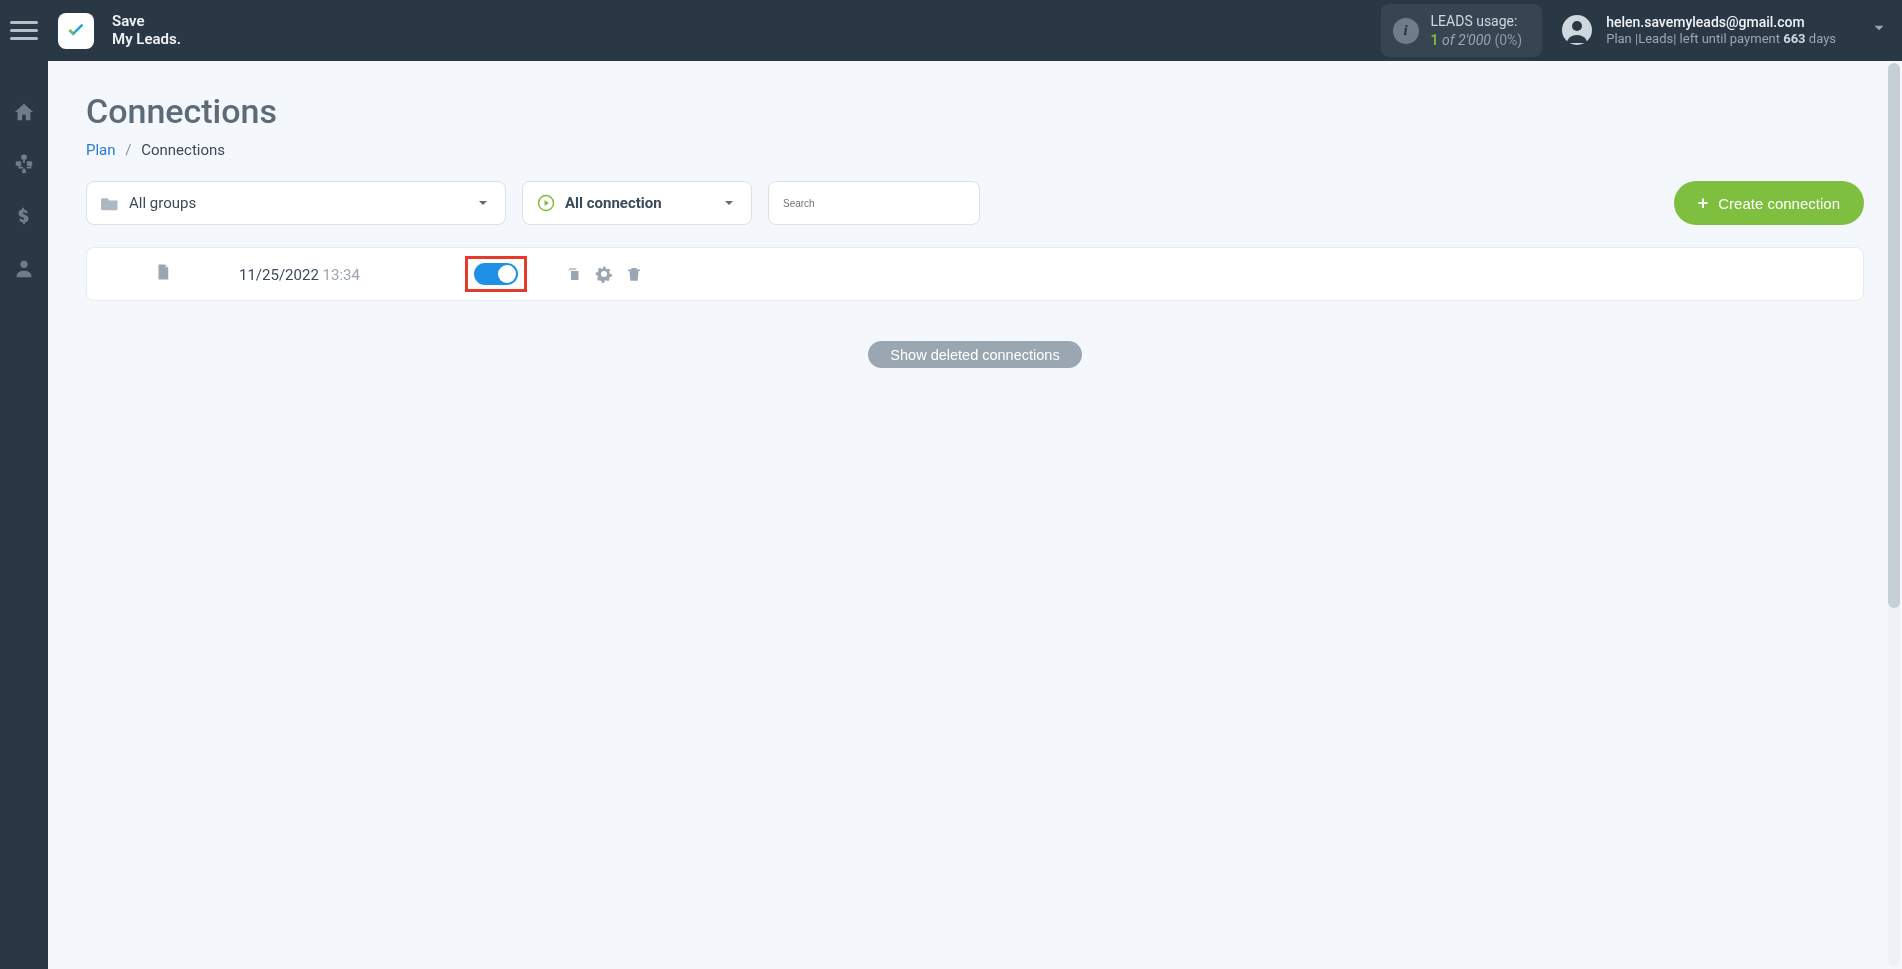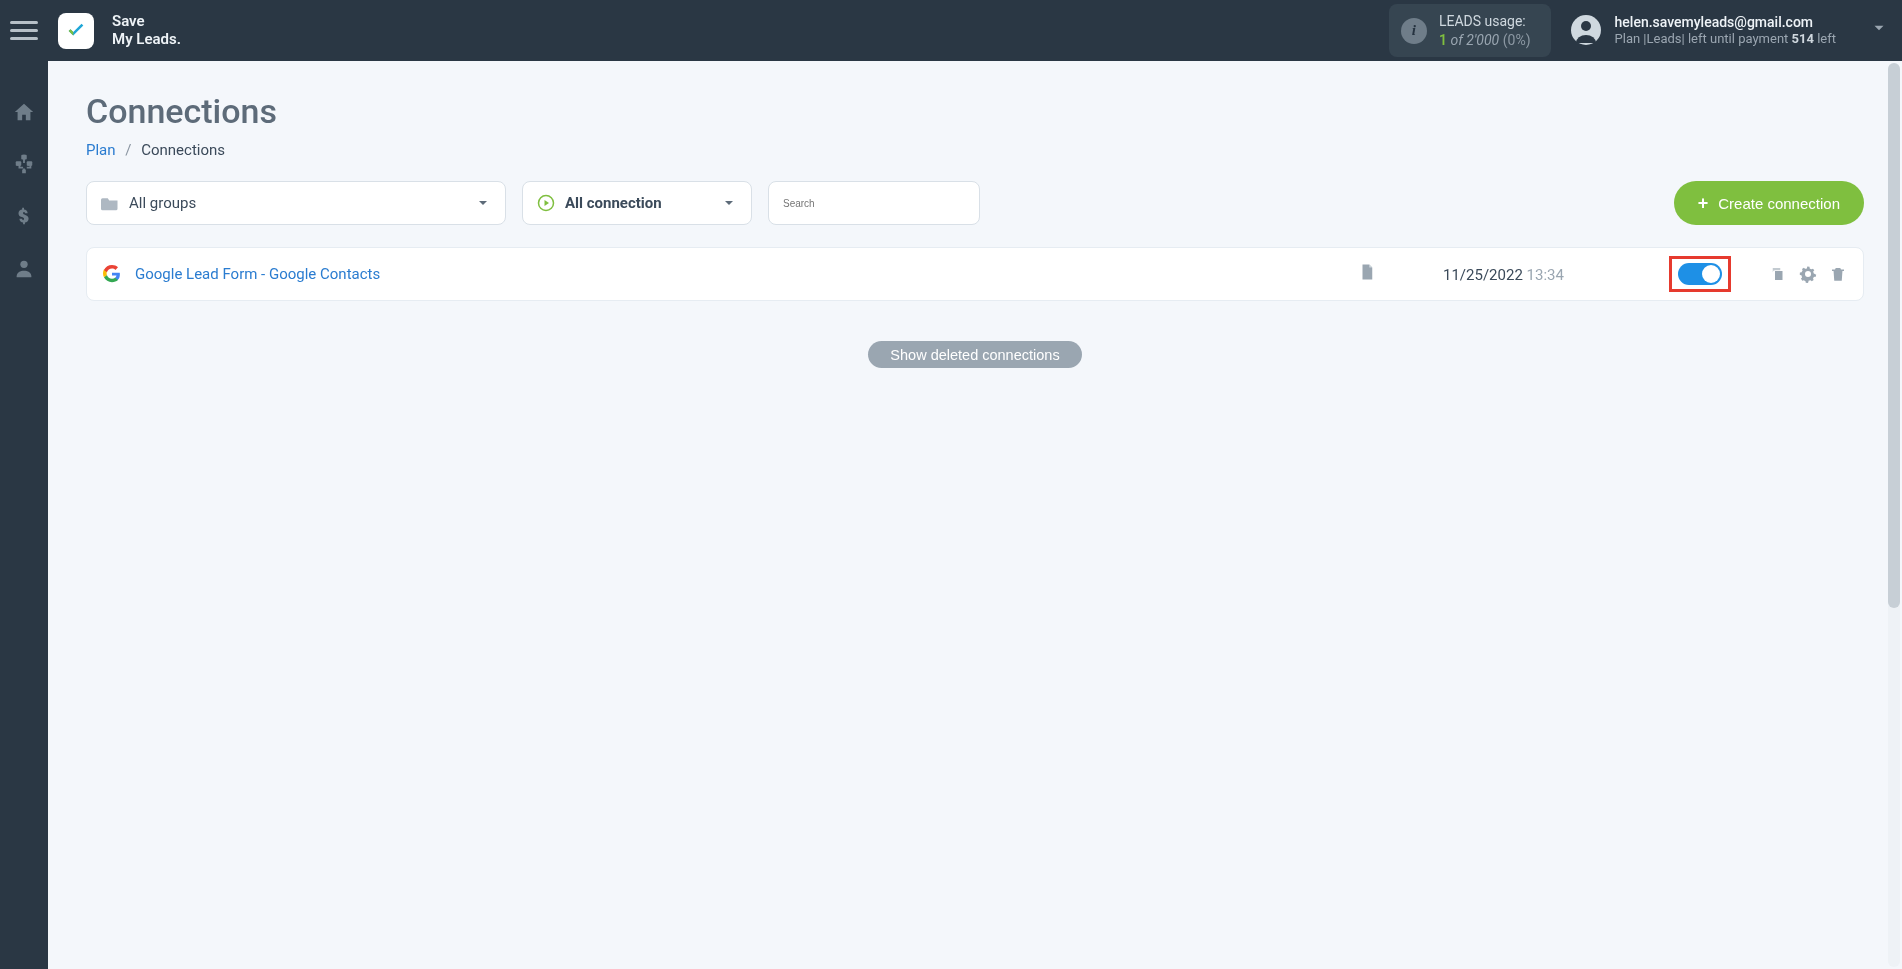--- a/index.html
+++ b/index.html
@@ -119,21 +119,21 @@
 
     <div class="user-block">
       <svg width="30" height="30">
         <circle cx="15" cy="15" r="15" fill="#cfd8df"></circle>
         <circle cx="15" cy="11" r="5" fill="#2a3744"></circle>
         <path d="M5 28a10 8 0 0 1 20 0z" fill="#2a3744"></path>
       </svg>
       <div class="user-text">
         <div class="email">helen.savemyleads@gmail.com</div>
         <div class="plan">
-          <span>Plan |</span><span>Leads</span><span>| left until payment </span><b>514</b><span> left</span>
+          <span>Plan |</span><span>Leads</span><span>| left until payment </span><b>663</b><span> days</span>
         </div>
       </div>
       <div class="caret-down">
         <svg viewBox="0 0 24 24">
             <path d="M6 9l6 6 6-6z"></path>
           </svg>
       </div>
     </div>
   </div>
 </div>
@@ -197,29 +197,20 @@
       </div>
 
       <button class="btn-create">
         <span class="plus">+</span>
         <span>Create connection</span>
       </button>
     </div>
 
 
     <div class="row-card">
-      <div class="col-name">
-        <svg class="g-icon" width="18" height="18" viewBox="0 0 48 48">
-          <path fill="#4285F4" d="M45 24.5c0-1.6-.1-2.8-.4-4.1H24v7.4h12c-.3 2-1.6 5-5 7l7.6 5.9C43.4 36.7 45 31 45 24.5z"></path>
-          <path fill="#34A853" d="M24 46c6.5 0 11.9-2.1 15.9-5.8l-7.6-5.9c-2 1.4-4.8 2.4-8.3 2.4-6.3 0-11.7-4.2-13.6-9.9L2.6 32.9C6.5 40.7 14.6 46 24 46z"></path>
-          <path fill="#FBBC05" d="M10.4 26.8c-.5-1.4-.8-3-.8-4.8s.3-3.4.8-4.8L2.6 11.1C.9 14.4 0 18.1 0 22s.9 7.6 2.6 10.9l7.8-6.1z"></path>
-          <path fill="#EA4335" d="M24 9.5c3.5 0 6.7 1.2 9.2 3.6l6.8-6.8C35.9 2.3 30.5 0 24 0 14.6 0 6.5 5.3 2.6 13.1l7.8 6.1C12.3 13.7 17.7 9.5 24 9.5z"></path>
-        </svg>
-        <a href="#" class="conn-name">Google Lead Form - Google Contacts</a>
-      </div>
       <div class="col-log" style="text-align:center;">
         <svg class="doc-icon" viewBox="0 0 24 24">
             <path d="M6 2h9l4 4v16H6zM8 10h8v2H8zm0 4h8v2H8zm0-8h5v2H8z" fill="#9aa6b1"></path>
             <path d="M15 2v4h4z" fill="#cfd8df"></path>
           </svg>
       </div>
       <div class="col-date">
         <span class="date-txt">
           <span>11/25/2022</span>
           <span class="time">13:34</span>

